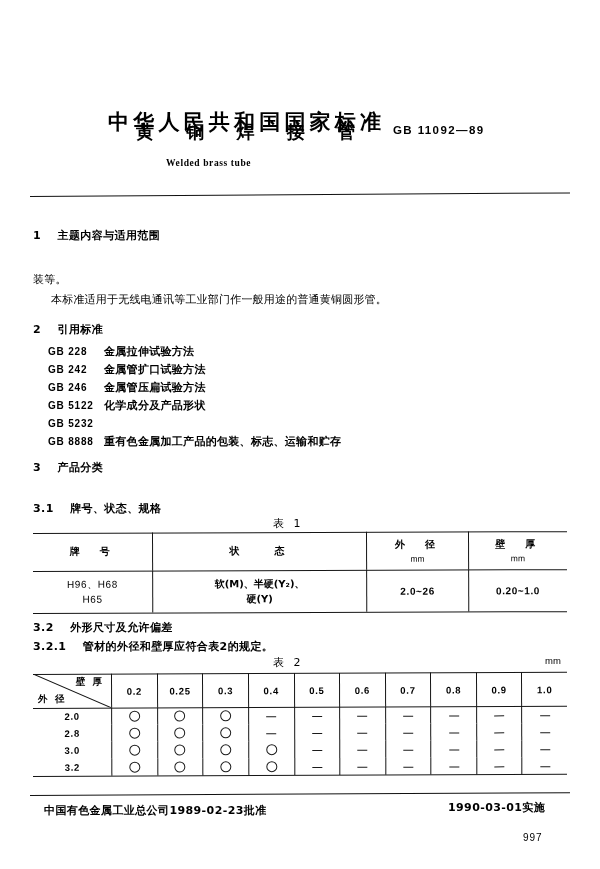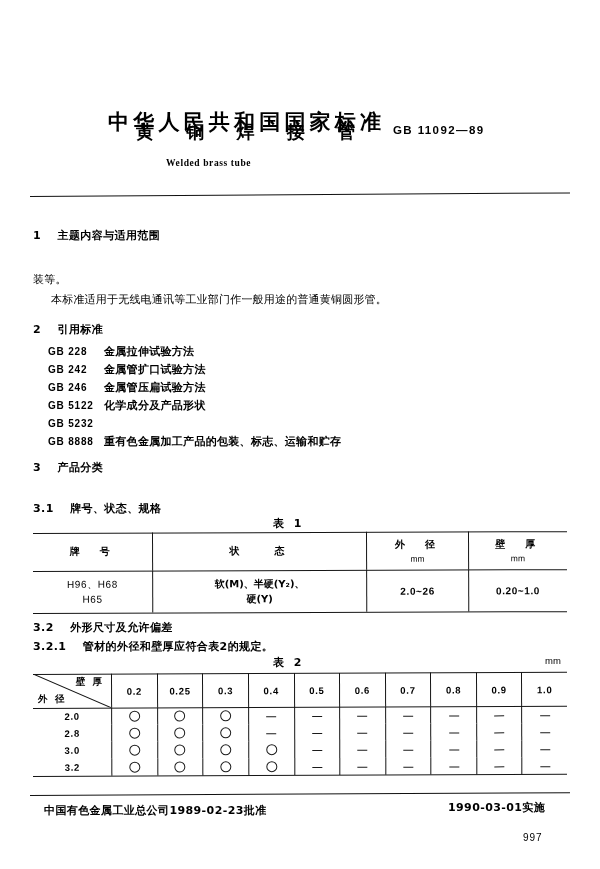--- a/index.html
+++ b/index.html
@@ -99,21 +99,21 @@
     position: absolute;
     font-size: 11px;
     font-weight: bold;
     font-family: "DejaVu Sans", sans-serif;
     letter-spacing: 0.3px;
     white-space: nowrap;
   }
   .tbl-cap {
     position: absolute;
     font-size: 11px;
-    font-weight: bold;
+    font-weight: normal;
     font-family: "DejaVu Sans", sans-serif;
     letter-spacing: 3px;
   }
   .unit-note {
     position: absolute;
     font-size: 9.5px;
     font-family: "Liberation Sans", sans-serif;
   }
 
   

